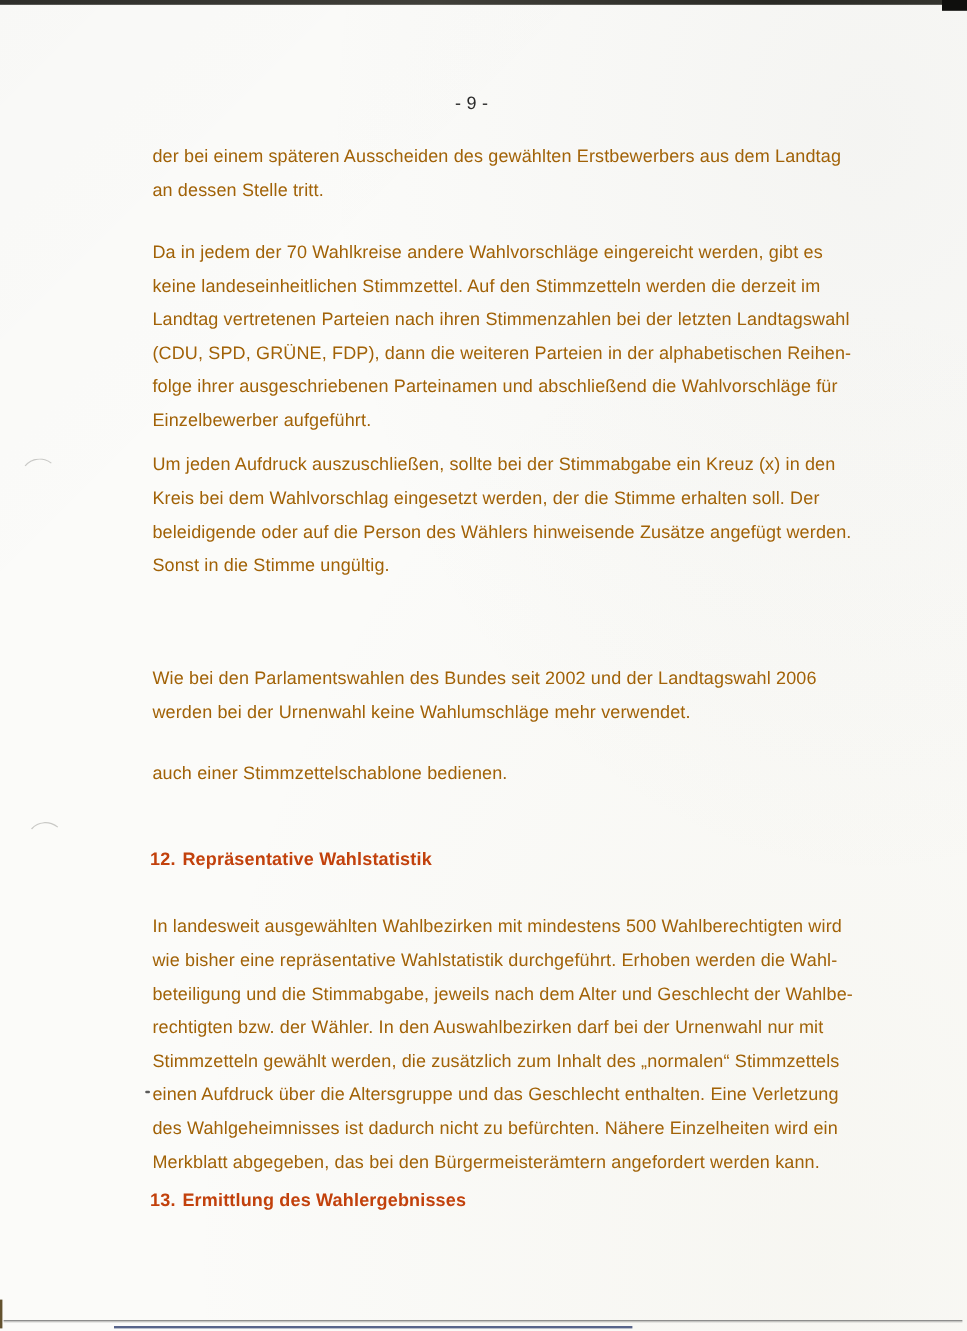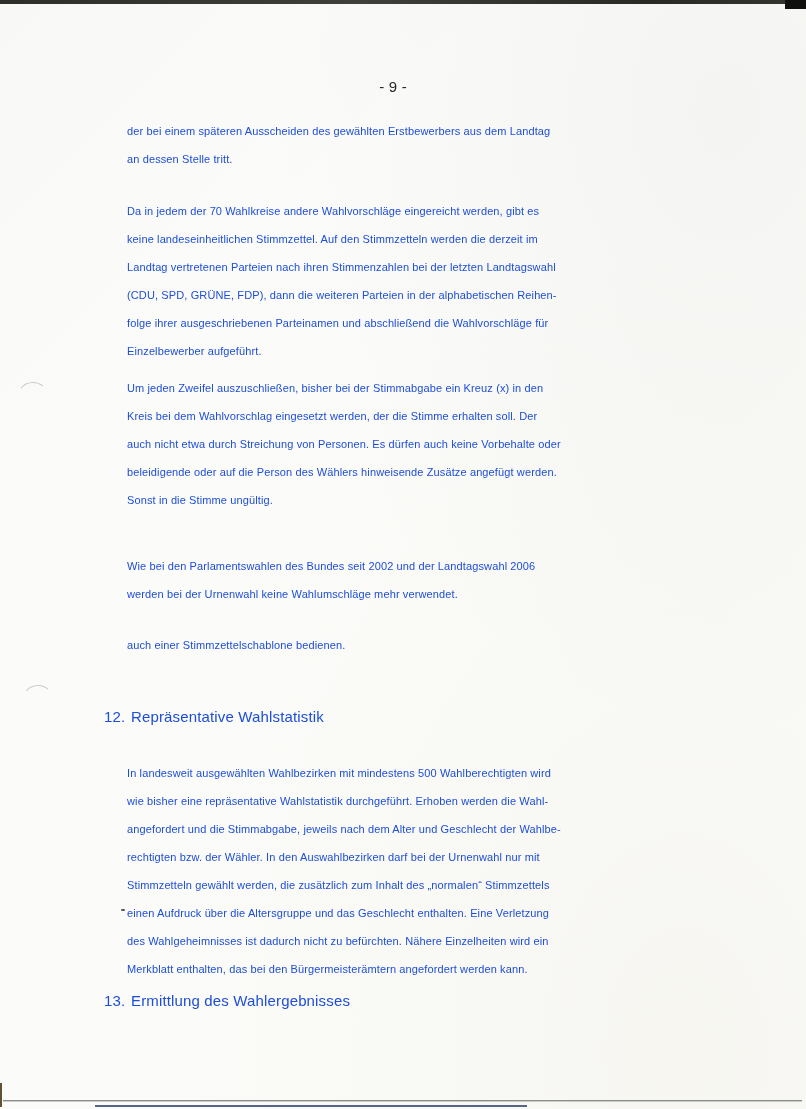--- a/index.html
+++ b/index.html
@@ -18,28 +18,28 @@
       radial-gradient(ellipse at 85% 95%, rgba(180,170,120,0.06), rgba(0,0,0,0) 55%),
       radial-gradient(ellipse at 90% 10%, rgba(120,120,110,0.05), rgba(0,0,0,0) 45%);
   }
   .page-number {
     position: absolute; top: 78px; left: 0; width: 786px;
     text-align: center;
     font-size: 15px; color: #2a2a2a; letter-spacing: 0.2px;
   }
   .para {
     position: absolute; left: 127px;
-    font-size: 11px; line-height: 28px;
-    color: #1d4ed8; letter-spacing: 0.12px;
+    font-size: 15px; line-height: 28px;
+    color: #a16207; letter-spacing: 0.12px;
   }
   .line { white-space: nowrap; }
   .heading {
-    position: absolute; left: 104px;
-    font-size: 15px; font-weight: normal;
-    color: #1d4ed8; letter-spacing: 0.15px;
+    position: absolute; left: 125px;
+    font-size: 15px; font-weight: bold;
+    color: #c2410c; letter-spacing: 0.15px;
   }
   .heading .hnum { display: inline-block; width: 27px; }
   
   .top-strip {
     position: absolute; top: 0; left: 0; width: 806px; height: 4px;
     background: linear-gradient(to right, #2e2e2a, #403f39 45%, #2a2a25 80%, #35352f);
   }
   .corner-block {
     position: absolute; top: 0; right: 0; width: 21px; height: 9px;
     background: #0f0f0d;
@@ -92,46 +92,45 @@
 <div class="para" style="top:197px">
     <div class="line">Da in jedem der 70 Wahlkreise andere Wahlvorschläge eingereicht werden, gibt es</div>
     <div class="line">keine landeseinheitlichen Stimmzettel. Auf den Stimmzetteln werden die derzeit im</div>
     <div class="line">Landtag vertretenen Parteien nach ihren Stimmenzahlen bei der letzten Landtagswahl</div>
     <div class="line">(CDU, SPD, GRÜNE, FDP), dann die weiteren Parteien in der alphabetischen Reihen-</div>
     <div class="line">folge ihrer ausgeschriebenen Parteinamen und abschließend die Wahlvorschläge für</div>
     <div class="line">Einzelbewerber aufgeführt.</div>
   </div>
 
 <div class="para" style="top:374px">
-    <div class="line">Um jeden Zweifel auszuschließen, bisher bei der Stimmabgabe ein Kreuz (x) in den</div>
+    <div class="line">Um jeden Aufdruck auszuschließen, sollte bei der Stimmabgabe ein Kreuz (x) in den</div>
     <div class="line">Kreis bei dem Wahlvorschlag eingesetzt werden, der die Stimme erhalten soll. Der</div>
-    <div class="line">auch nicht etwa durch Streichung von Personen. Es dürfen auch keine Vorbehalte oder</div>
     <div class="line">beleidigende oder auf die Person des Wählers hinweisende Zusätze angefügt werden.</div>
     <div class="line">Sonst in die Stimme ungültig.</div>
   </div>
 
 <div class="para" style="top:552px">
     <div class="line">Wie bei den Parlamentswahlen des Bundes seit 2002 und der Landtagswahl 2006</div>
     <div class="line">werden bei der Urnenwahl keine Wahlumschläge mehr verwendet.</div>
   </div>
 
 <div class="para" style="top:631px">
     <div class="line">auch einer Stimmzettelschablone bedienen.</div>
   </div>
 
 <div class="heading" style="top:708px">
   <span class="hnum">12.</span><span class="htitle">Repräsentative Wahlstatistik</span>
 </div>
 
 <div class="para" style="top:759px">
     <div class="line">In landesweit ausgewählten Wahlbezirken mit mindestens 500 Wahlberechtigten wird</div>
     <div class="line">wie bisher eine repräsentative Wahlstatistik durchgeführt. Erhoben werden die Wahl-</div>
-    <div class="line">angefordert und die Stimmabgabe, jeweils nach dem Alter und Geschlecht der Wahlbe-</div>
+    <div class="line">beteiligung und die Stimmabgabe, jeweils nach dem Alter und Geschlecht der Wahlbe-</div>
     <div class="line">rechtigten bzw. der Wähler. In den Auswahlbezirken darf bei der Urnenwahl nur mit</div>
     <div class="line">Stimmzetteln gewählt werden, die zusätzlich zum Inhalt des „normalen“ Stimmzettels</div>
     <div class="line">einen Aufdruck über die Altersgruppe und das Geschlecht enthalten. Eine Verletzung</div>
     <div class="line">des Wahlgeheimnisses ist dadurch nicht zu befürchten. Nähere Einzelheiten wird ein</div>
-    <div class="line">Merkblatt enthalten, das bei den Bürgermeisterämtern angefordert werden kann.</div>
+    <div class="line">Merkblatt abgegeben, das bei den Bürgermeisterämtern angefordert werden kann.</div>
   </div>
 
 <div class="heading" style="top:992px">
   <span class="hnum">13.</span><span class="htitle">Ermittlung des Wahlergebnisses</span>
 </div>
 
 </body></html>

